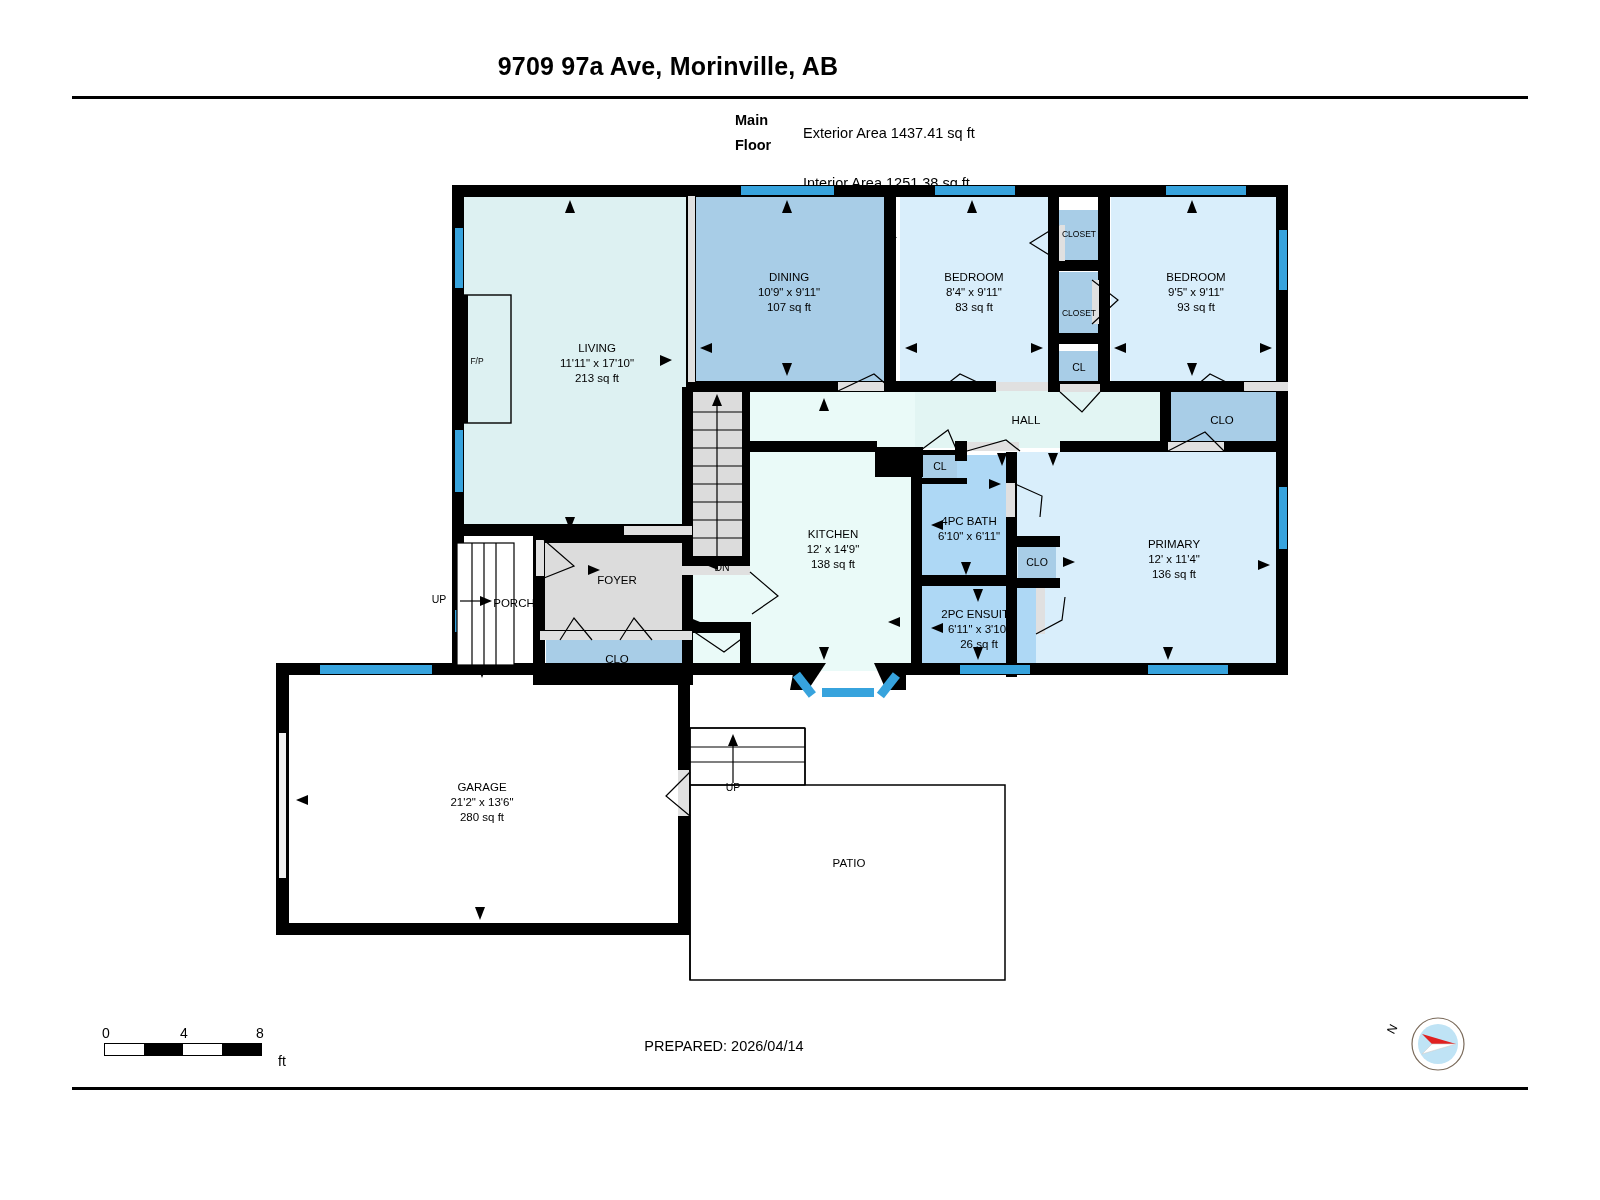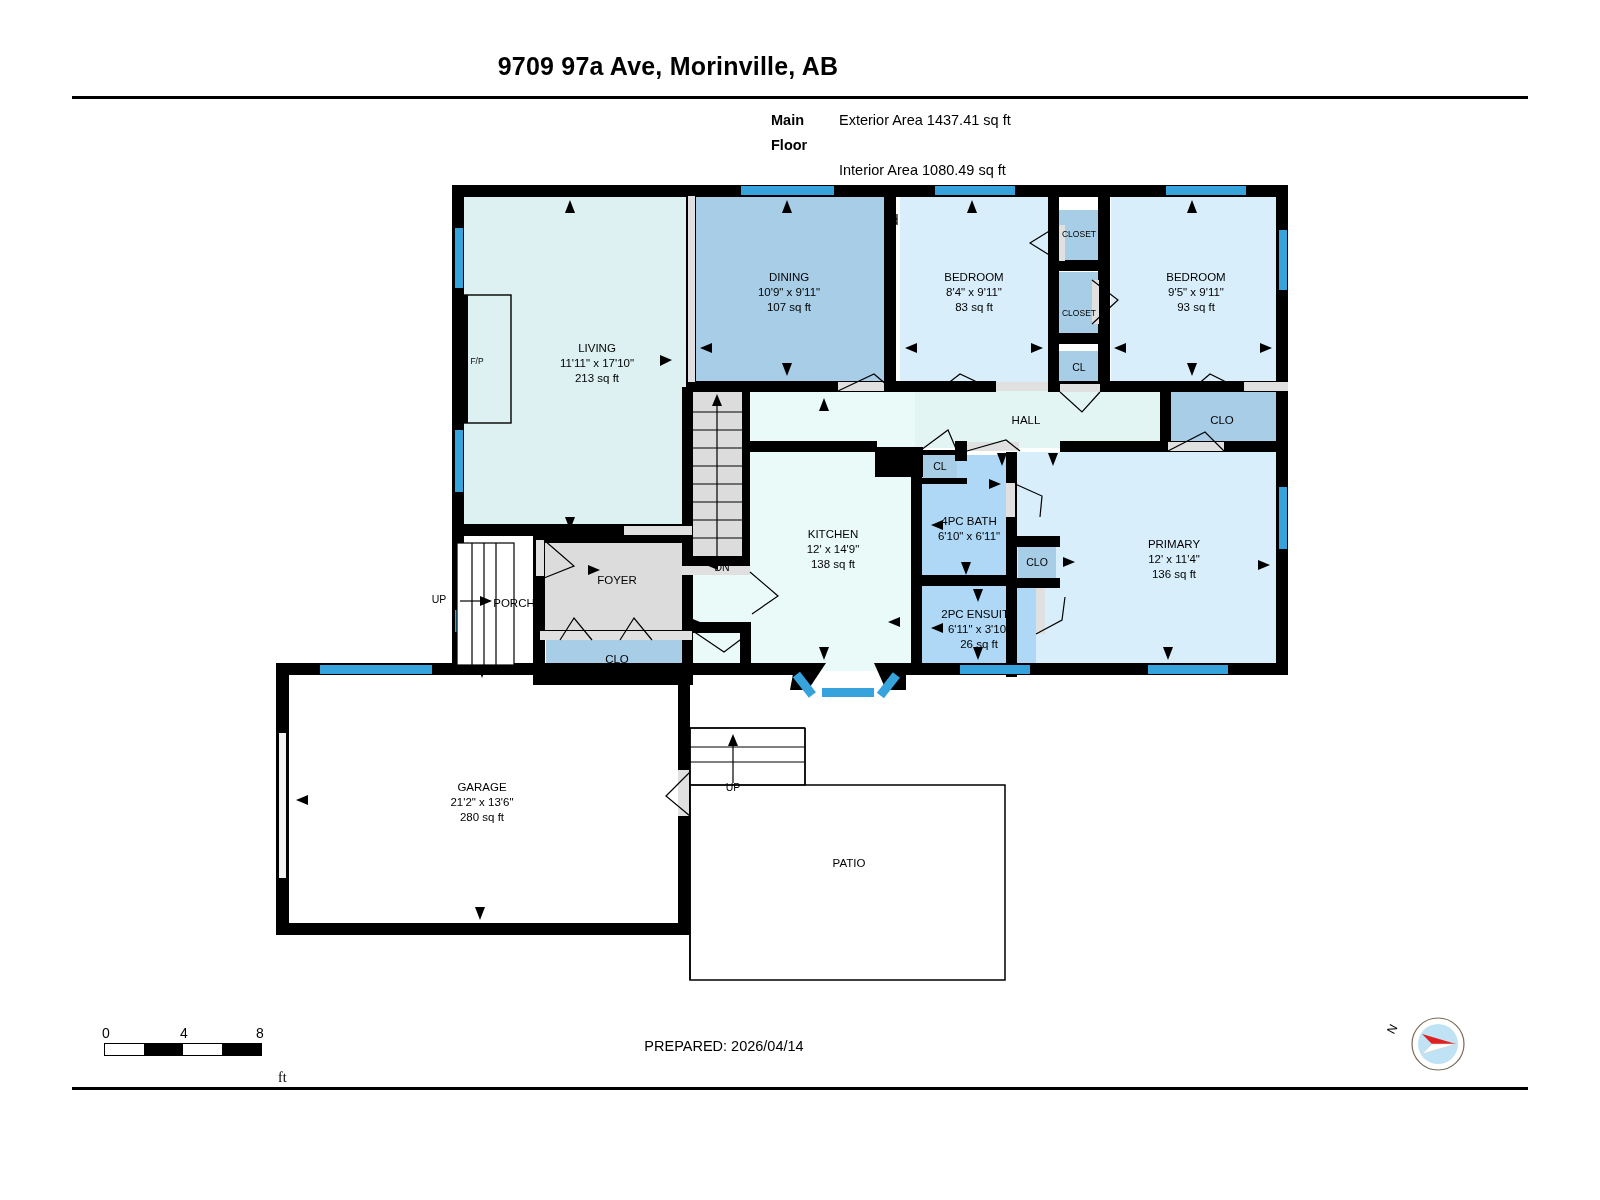--- a/index.html
+++ b/index.html
@@ -14,37 +14,37 @@
   #title{
     position:absolute;left:0;top:52px;width:1336px;text-align:center;
     font-size:25px;font-weight:bold;letter-spacing:.2px;
   }
   #title-rule{
     position:absolute;left:72px;top:96px;width:1456px;height:3px;background:#000;
   }
   #summary{
     position:absolute;left:735px;top:108px;width:700px;
   }
-  #summary .row{display:flex;align-items:flex-start;line-height:25px;margin-left:36px;}
+  #summary .row{display:flex;align-items:center;line-height:25px;}
   #summary .lbl{width:68px;font-size:14.5px;font-weight:bold;}
   #summary .val{font-size:14.5px;}
   #summary .row.sub .lbl{visibility:hidden;}
 
   
   #plan{position:absolute;left:0;top:0;width:1600px;height:1200px;}
 
   
   #scalebar{position:absolute;left:104px;top:1025px;}
   #scalebar .nums{position:relative;height:18px;width:168px;font-size:14px;}
   #scalebar .nums span{position:absolute;top:0;transform:translateX(-50%);}
   #scalebar .bar{display:flex;width:156px;height:11px;border:1.5px solid #000;box-sizing:content-box;}
   #scalebar .bar i{flex:1 1 25%;display:block;}
   #scalebar .bar i.b{background:#000;}
   #scalebar .bar i.w{background:#fff;}
-  #scalebar .unit{position:absolute;left:174px;top:45px;font-size:14px;font-family:Liberation Serif, serif;}
+  #scalebar .unit{position:absolute;left:174px;top:28px;font-size:14px;}
 
   #prepared{
     position:absolute;left:0;top:1038px;width:1448px;text-align:center;font-size:14.5px;
   }
   #compass{position:absolute;left:1380px;top:1012px;width:110px;height:64px;}
   #compass .nlabel{
     position:absolute;left:8px;top:10px;font-size:12px;
     transform:rotate(-62deg);transform-origin:center;
   }
   #foot-rule{position:absolute;left:72px;top:1087px;width:1456px;height:3px;background:#000;}
@@ -67,21 +67,21 @@
   <div id="title">9709 97a Ave, Morinville, AB</div>
   <div id="title-rule"></div>
 
   <div id="summary">
     <div class="row">
       <div class="lbl">Main Floor</div>
       <div class="val">Exterior Area 1437.41 sq ft</div>
     </div>
     <div class="row sub">
       <div class="lbl">Main Floor</div>
-      <div class="val">Interior Area 1080.49 sq ft</div>
+      <div class="val">Interior Area 1251.38 sq ft</div>
     </div>
     <div class="row sub">
       <div class="lbl">Main Floor</div>
       <div class="val">Excluded Area 311.09 sq ft</div>
     </div>
   </div>
 
   <svg id="plan" viewBox="0 0 1600 1200">
 
     <g>

